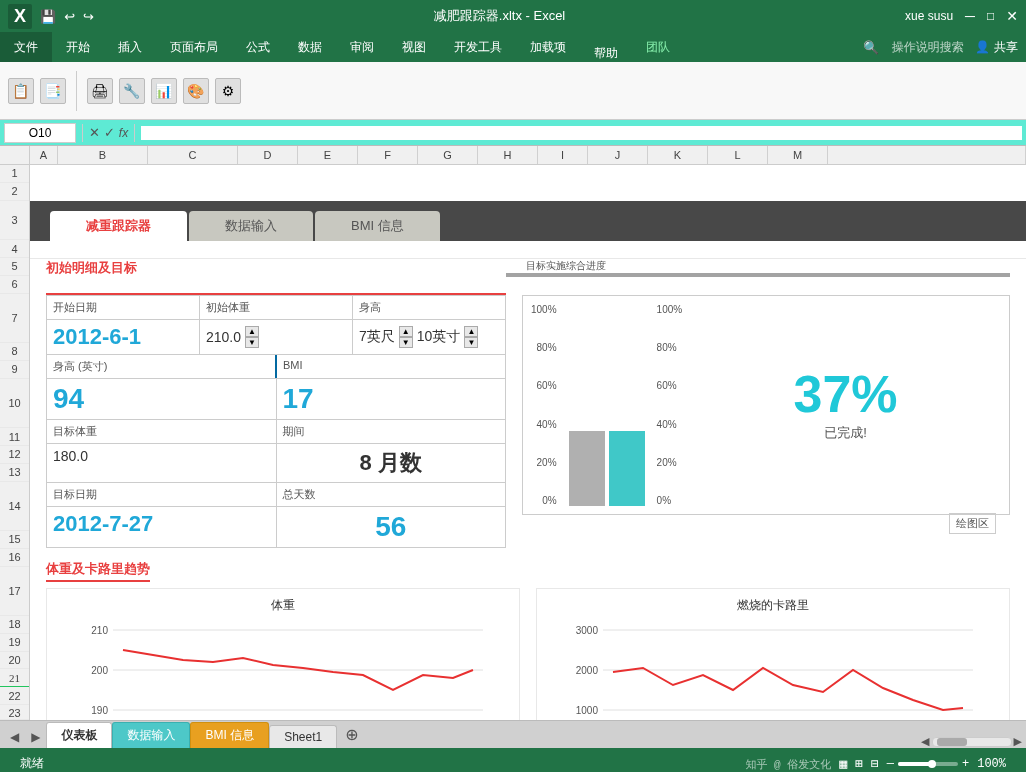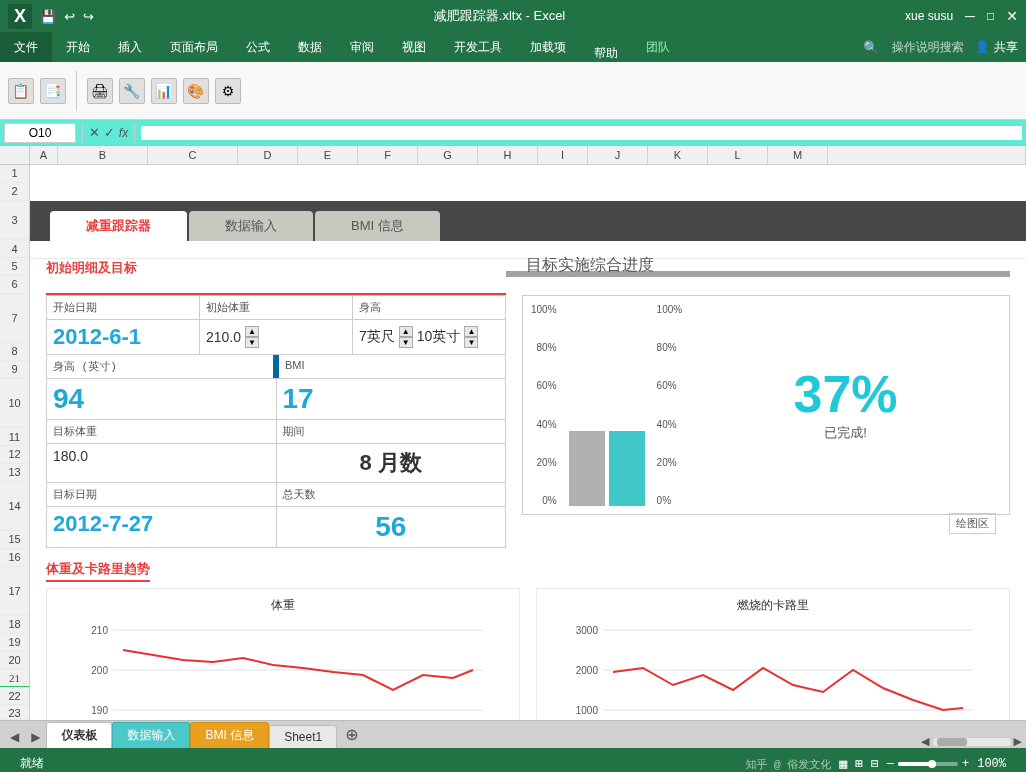--- a/index.html
+++ b/index.html
@@ -127,21 +127,21 @@
         <div style="height:40px;background:#484848;display:flex;align-items:flex-end;padding:0 20px;gap:2px;">
           <div style="padding:6px 36px;background:white;color:#e84040;font-weight:bold;font-size:13px;border-radius:4px 4px 0 0;cursor:pointer;">减重跟踪器</div>
           <div style="padding:6px 36px;background:#c8c8c0;color:#555;font-size:13px;border-radius:4px 4px 0 0;cursor:pointer;">数据输入</div>
           <div style="padding:6px 36px;background:#c8c8c0;color:#555;font-size:13px;border-radius:4px 4px 0 0;cursor:pointer;">BMI 信息</div>
         </div>
 
         <div style="height:18px;background:white;border-bottom:1px solid #e8e8e8;"></div>
 
         <div style="height:18px;background:white;display:flex;padding:0 16px;">
           <div style="color:#e84040;font-size:13px;font-weight:bold;flex:0 0 460px;display:flex;align-items:center;">初始明细及目标</div>
-          <div style="color:#555;font-size:16px;flex:1;display:flex;align-items:center;padding-left:20px;border-bottom:6px solid #a3a3a3;">目标实施综合进度</div>
+          <div style="color:#555;font-size:10px;flex:1;display:flex;align-items:center;padding-left:20px;border-bottom:4px solid #a3a3a3;">目标实施综合进度</div>
         </div>
 
         <div style="height:18px;background:white;display:flex;">
           <div style="flex:0 0 460px;border-bottom:2px solid #e84040;margin:0 16px;"></div>
           <div style="flex:1;"></div>
         </div>
 
         <div style="display:flex;background:white;padding:0 16px;gap:16px;">
 
           <div style="flex:0 0 460px;">
@@ -176,21 +176,21 @@
                 </div>
                 <div style="font-size:14px;color:#333;">10英寸</div>
                 <div style="display:flex;flex-direction:column;">
                   <div style="width:14px;height:11px;background:#e8e8e8;border:1px solid #aaa;display:flex;align-items:center;justify-content:center;font-size:8px;cursor:pointer;line-height:1;">▲</div>
                   <div style="width:14px;height:11px;background:#e8e8e8;border:1px solid #aaa;display:flex;align-items:center;justify-content:center;font-size:8px;cursor:pointer;line-height:1;">▼</div>
                 </div>
               </div>
             </div>
 
             <div style="display:flex;gap:0;border:1px solid #ccc;border-bottom:none;">
-              <div style="flex:1;border-right:6px solid #0369a1;padding:4px 6px;font-family:Liberation Mono, monospace;">
+              <div style="flex:1;border-right:2px solid #0369a1;padding:4px 6px;">
                 <div style="font-size:11px;color:#555;">身高 (英寸)</div>
               </div>
               <div style="flex:1;padding:4px 6px;">
                 <div style="font-size:11px;color:#555;">BMI</div>
               </div>
             </div>
             <div style="display:flex;gap:0;border:1px solid #ccc;border-bottom:none;">
               <div style="flex:1;border-right:1px solid #ccc;padding:4px 6px;">
                 <div style="font-size:28px;font-weight:bold;color:#20a8d8;">94</div>
               </div>

